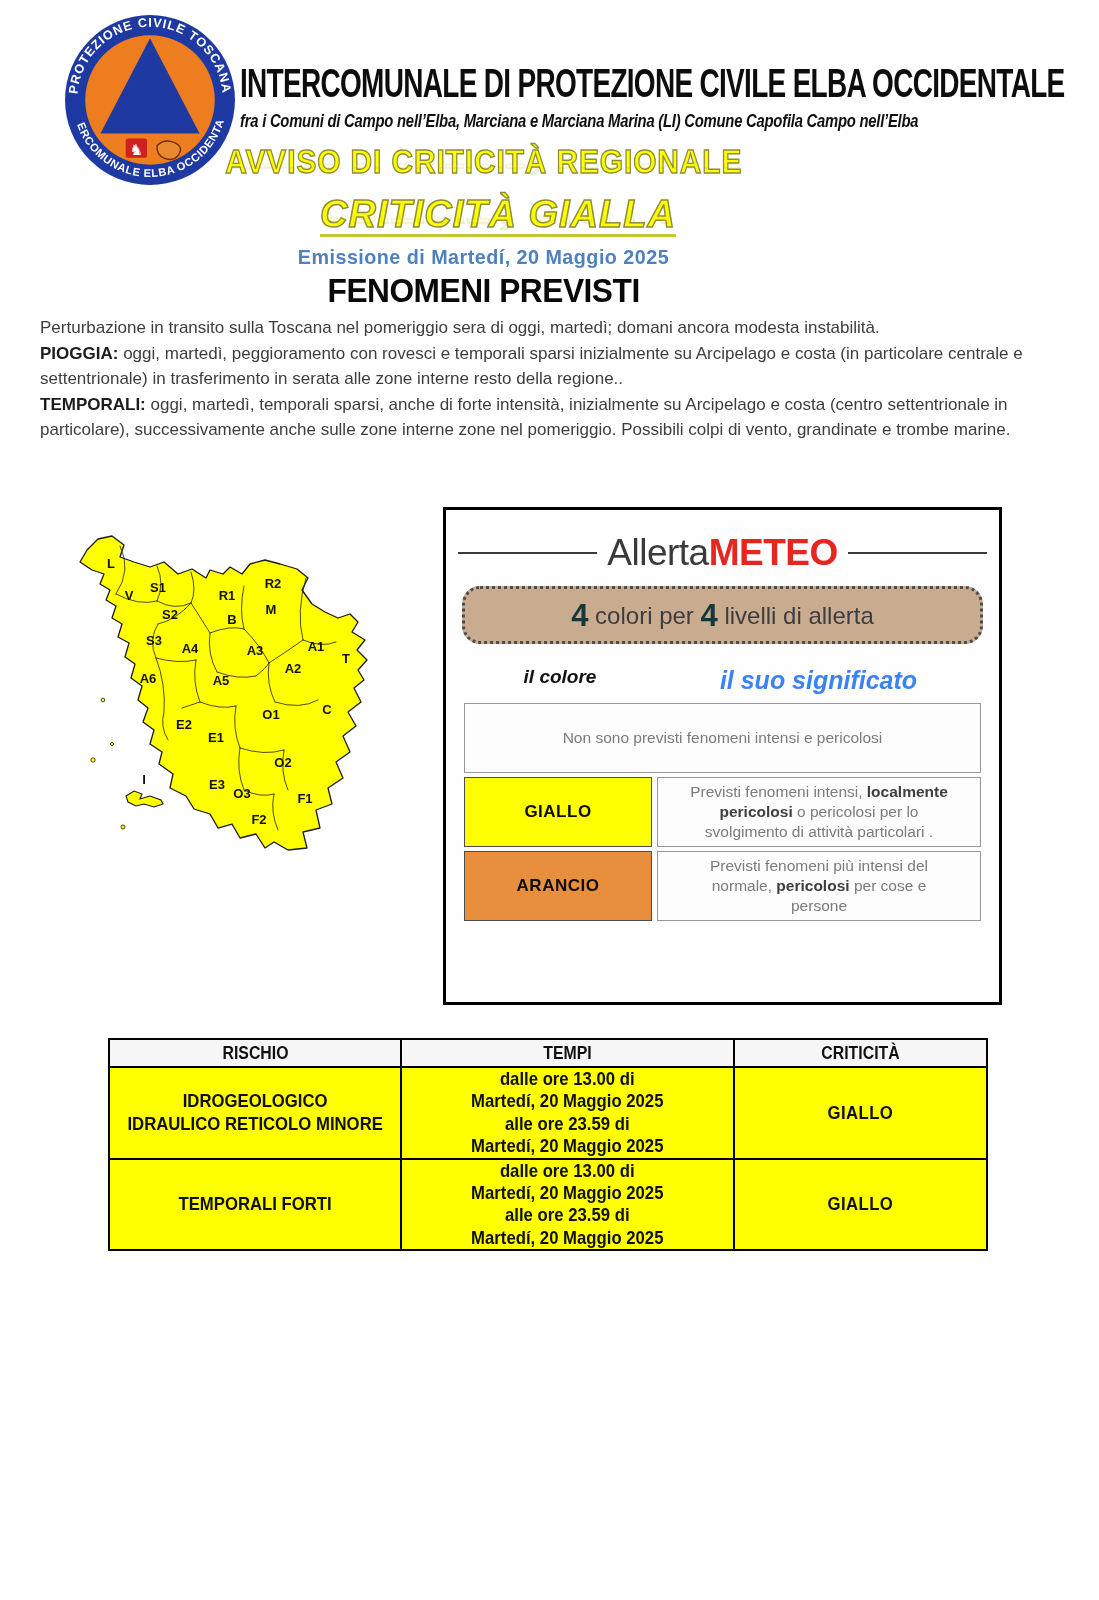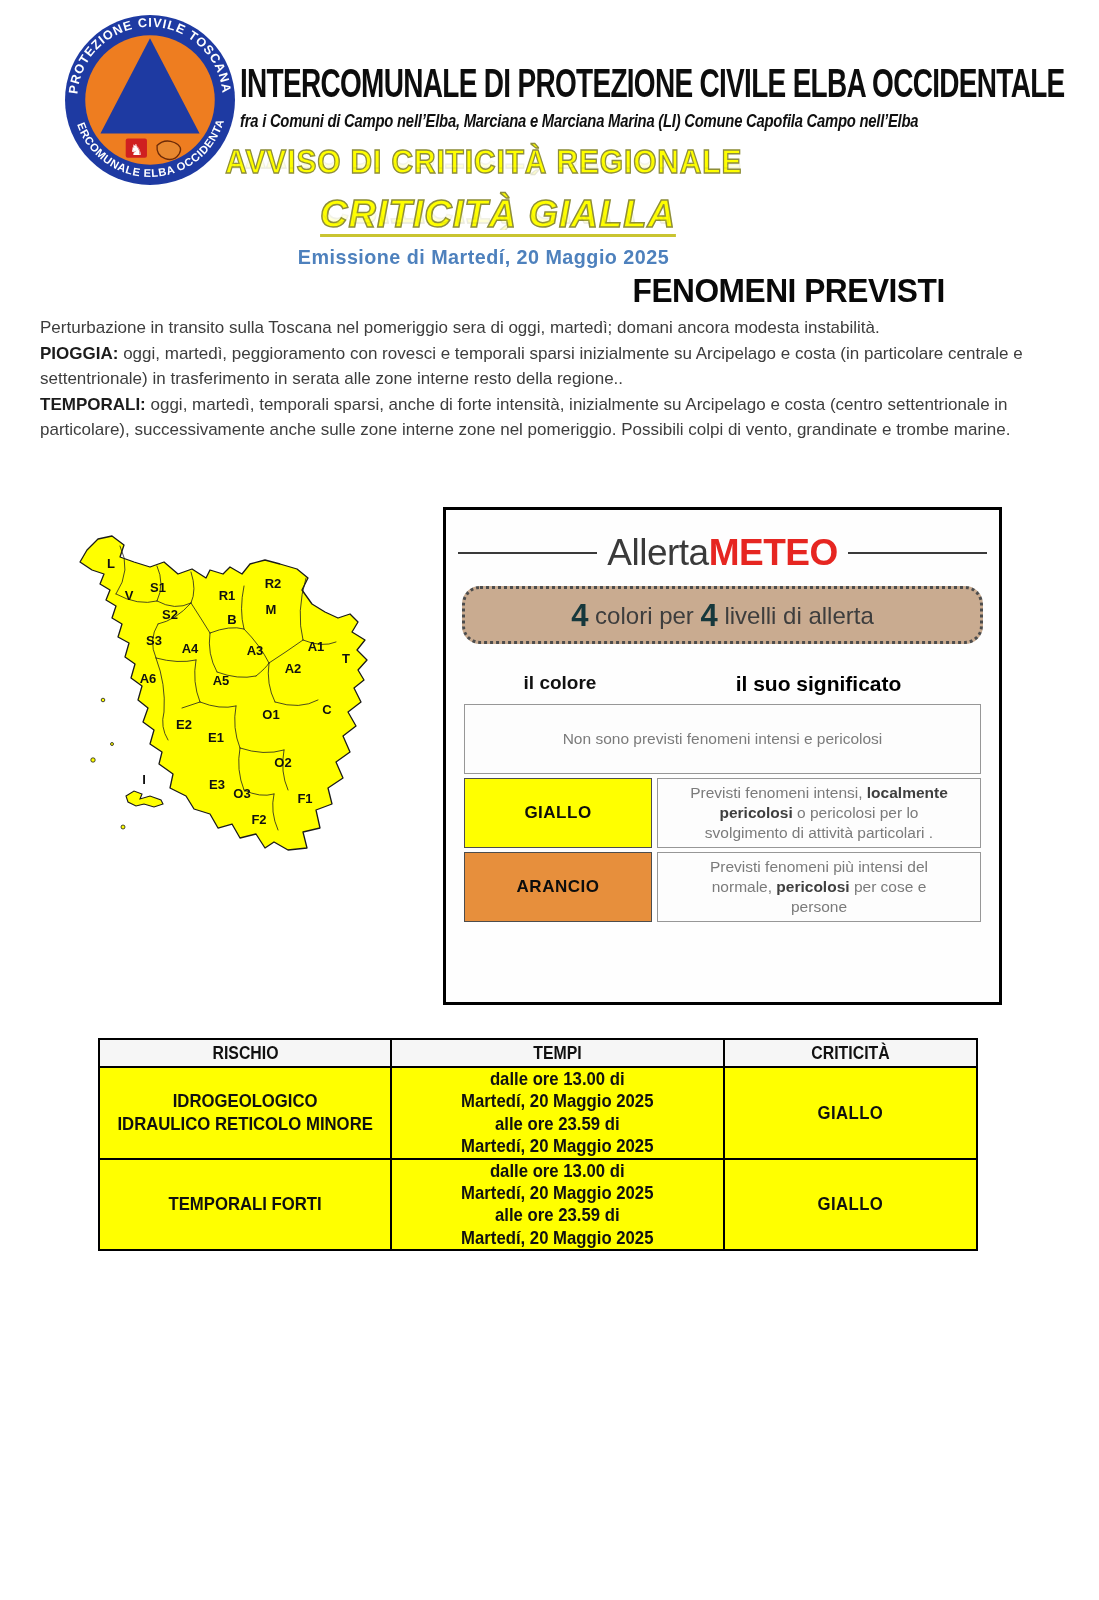--- a/index.html
+++ b/index.html
@@ -40,21 +40,21 @@
   #gialla-line .mirror {
     font-size:38px; font-weight:bold; font-style:italic; color:#ffff00; letter-spacing:1px;
     -webkit-text-stroke:1.5px #8e8e3a;
     text-decoration:underline; text-decoration-color:#c9c431; text-decoration-thickness:3px; text-underline-offset:7px;
   }
   #emission-line { top:245px; }
   #emission-line span {
     font-size:21px; font-weight:bold; color:#4e81bd; letter-spacing:.5px;
     display:inline-block; transform:scaleX(.94);
   }
-  #fenomeni-line { top:272px;text-align:right; }
+  #fenomeni-line { top:272px; }
   #fenomeni-line span {
     font-size:33px; font-weight:bold; color:#090909; letter-spacing:-0.5px;
     display:inline-block; transform:scaleX(.96);
   }
 
   
   #forecast { position:absolute; left:40px; top:315px; width:1022px;
     font-size:17px; line-height:1.5; color:#3d3d3d; }
   #forecast b { color:#1c1c1c; }
 
@@ -72,37 +72,37 @@
   .title-line { flex:1; height:2px; background:#3a3a3a; }
   #panel-title { font-size:37px; white-space:nowrap; letter-spacing:-0.5px; }
   #panel-title .t-black { color:#3a3a3a; font-weight:normal; }
   #panel-title .t-red { color:#e62621; font-weight:bold; }
   #pill {
     margin:12px 16px 0 16px; background:#c9ab90; border:3px dotted #4c4c4c; border-radius:18px;
     text-align:center; padding:7px 0 9px 0; white-space:nowrap;
   }
   #pill .big { font-size:31px; font-weight:bold; color:#16383c; position:relative; top:2px; }
   #pill .small { font-size:24px; color:#3d3d3d; }
-  #cols-header { display:flex; margin-top:28px; padding:0 18px; }
+  #cols-header { display:flex; margin-top:22px; padding:0 18px;font-style:italic; }
   #cols-header .c1 { width:192px; text-align:center; font-weight:bold; font-size:19px; color:#111; }
-  #cols-header .c2 { flex:1; text-align:center; font-weight:bold; font-size:21px; color:#000000; }
+  #cols-header .c2 { flex:1; text-align:center; font-weight:bold; font-size:25px; color:#3b82f6; }
   #levels { padding:8px 18px 0 18px; }
   .level-row { display:flex; gap:5px; height:70px; margin-bottom:4px; }
   .level-color {
     width:188px; border:1px solid #4d4d4d; display:flex; align-items:center; justify-content:center;
     font-weight:bold; font-size:17px; letter-spacing:.5px;
   }
   .level-meaning {
     flex:1; border:1px solid #979797; background:#fdfdfd; display:flex; align-items:center; justify-content:center;
     text-align:center; font-size:15.5px; color:#7b7b7b; line-height:1.3; padding:2px 28px;
   }
   .level-meaning .seg-b { font-weight:bold; color:#3f3f3f; }
 
   
-  #risk-table { position:absolute; left:98px; top:1038px; width:880px; border-collapse:collapse; }
+  #risk-table { position:absolute; left:108px; top:1038px; width:880px; border-collapse:collapse; }
   #risk-table th, #risk-table td { border:2.5px solid #000; text-align:center; vertical-align:middle; }
   #risk-table th { height:28px; background:#f6f6f6; font-size:18px; font-weight:bold; color:#111; }
   #risk-table td { height:91px; font-weight:bold; color:#101010; }
   #risk-table .col-risk { width:265px; }
   #risk-table .col-time { width:345px; }
   #risk-table .col-crit { width:270px; }
   .ct { display:inline-block; transform:scaleX(.88); white-space:nowrap; }
   td.cell-risk .ct, td.cell-time .ct { font-size:19px; line-height:1.18; }
   td.cell-crit .ct { font-size:19px; letter-spacing:.5px; }
 </style>

